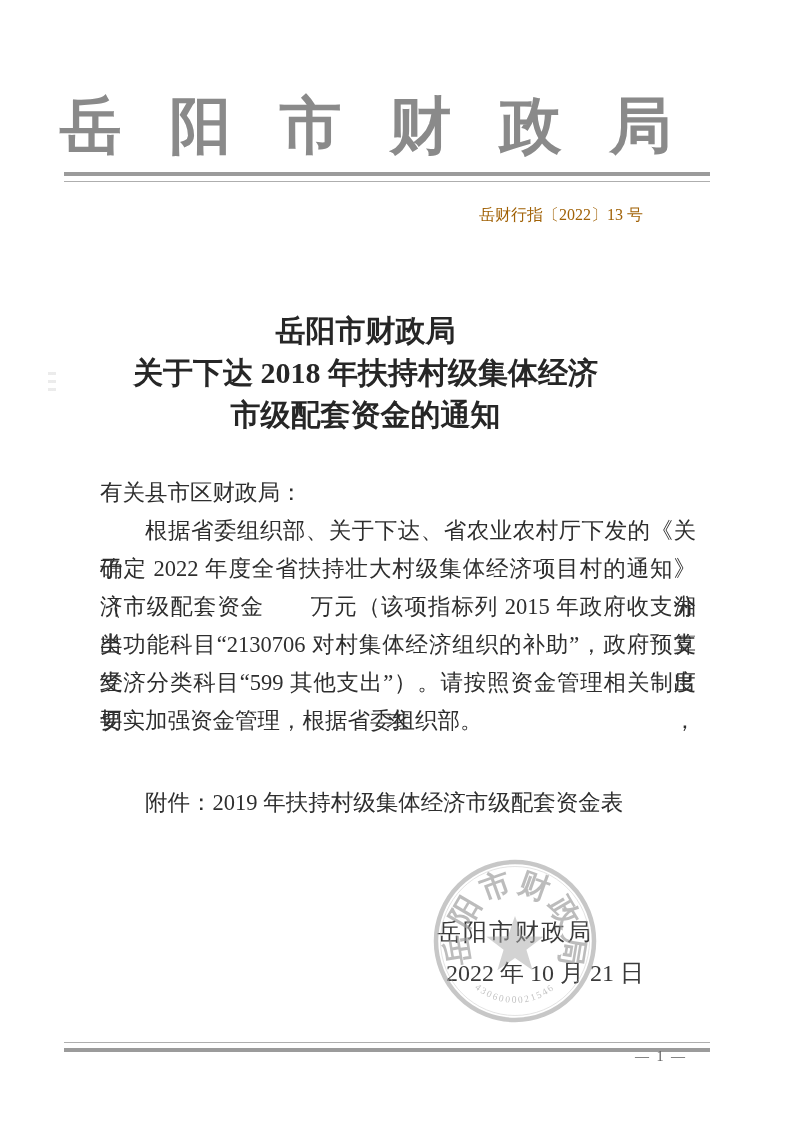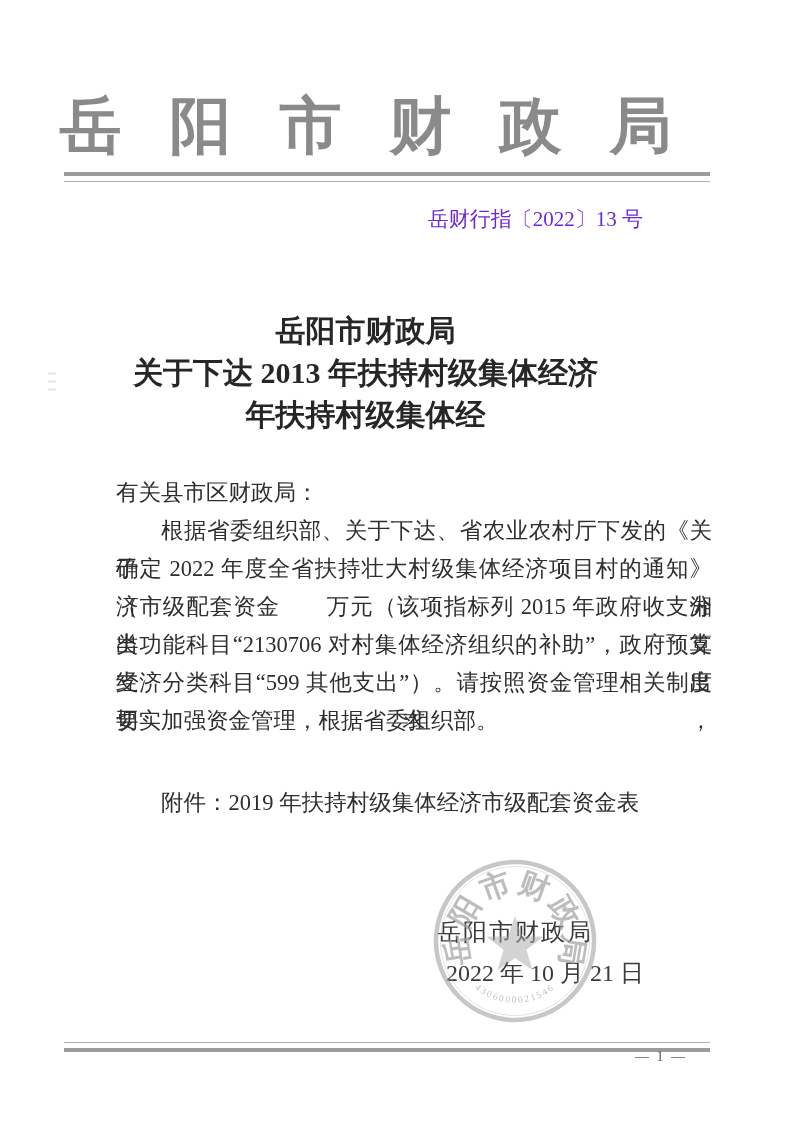--- a/index.html
+++ b/index.html
@@ -12,30 +12,30 @@
     position:absolute;top:84px;left:0;width:100%;text-align:center;
     font-size:62px;font-weight:bold;color:#8a8a8a;
     letter-spacing:48px;padding-left:48px;box-sizing:border-box;white-space:nowrap;
   }
   .header-rule{
     position:absolute;top:172px;left:64px;width:646px;height:5px;
     border-top:4px solid #9b9b9b;border-bottom:1px solid #aeaeae;
   }
   .doc-number{
     position:absolute;top:205px;right:88px;
-    font-size:21px;color:#6d28d9;white-space:nowrap;
+    font-size:16px;color:#a16207;white-space:nowrap;
   }
   
   .title{
     position:absolute;top:310px;left:0;width:100%;text-align:center;
     font-size:30px;font-weight:bold;color:#262626;line-height:42px;
   }
   
   .body-text{
-    position:absolute;top:474px;left:116px;width:596px;
+    position:absolute;top:474px;left:100px;width:596px;
     font-size:22.5px;line-height:38px;color:#2e2e2e;
   }
   .bl{height:38px;white-space:nowrap;}
   .bl.just{white-space:normal;text-align:justify;text-align-last:justify;}
   .bl.indent{text-indent:45px;}
   .attach{margin-top:44px;text-indent:45px;white-space:nowrap;}
   
   .sig-org{
     position:absolute;top:916px;left:415px;width:200px;text-align:center;
     font-size:24px;color:#3a3a3a;letter-spacing:2px;white-space:nowrap;
@@ -67,22 +67,22 @@
 <body>
 
 <div class="page">
 
   <div class="letterhead">岳阳市财政局</div>
   <div class="header-rule"></div>
   <div class="doc-number">岳财行指〔2022〕13 号</div>
 
   <div class="title">
     <div>岳阳市财政局</div>
-    <div>关于下达 2013 年扶持村级集体经济</div>
-    <div>年扶持村级集体经</div>
+    <div>关于下达 2018 年扶持村级集体经济</div>
+    <div>市级配套资金的通知</div>
   </div>
 
   <div class="artifact"></div>
 
   <div class="body-text">
     <div class="bl">有关县市区财政局：</div>
     <div class="bl just indent">根据省委组织部、关于下达、省农业农村厅下发的《关于</div>
     <div class="bl just">确定 2022 年度全省扶持壮大村级集体经济项目村的通知》（湘</div>
     <div class="bl just">济市级配套资金　　万元（该项指标列 2015 年政府收支分类支</div>
     <div class="bl just">出功能科目“2130706 对村集体经济组织的补助”，政府预算支出</div>

